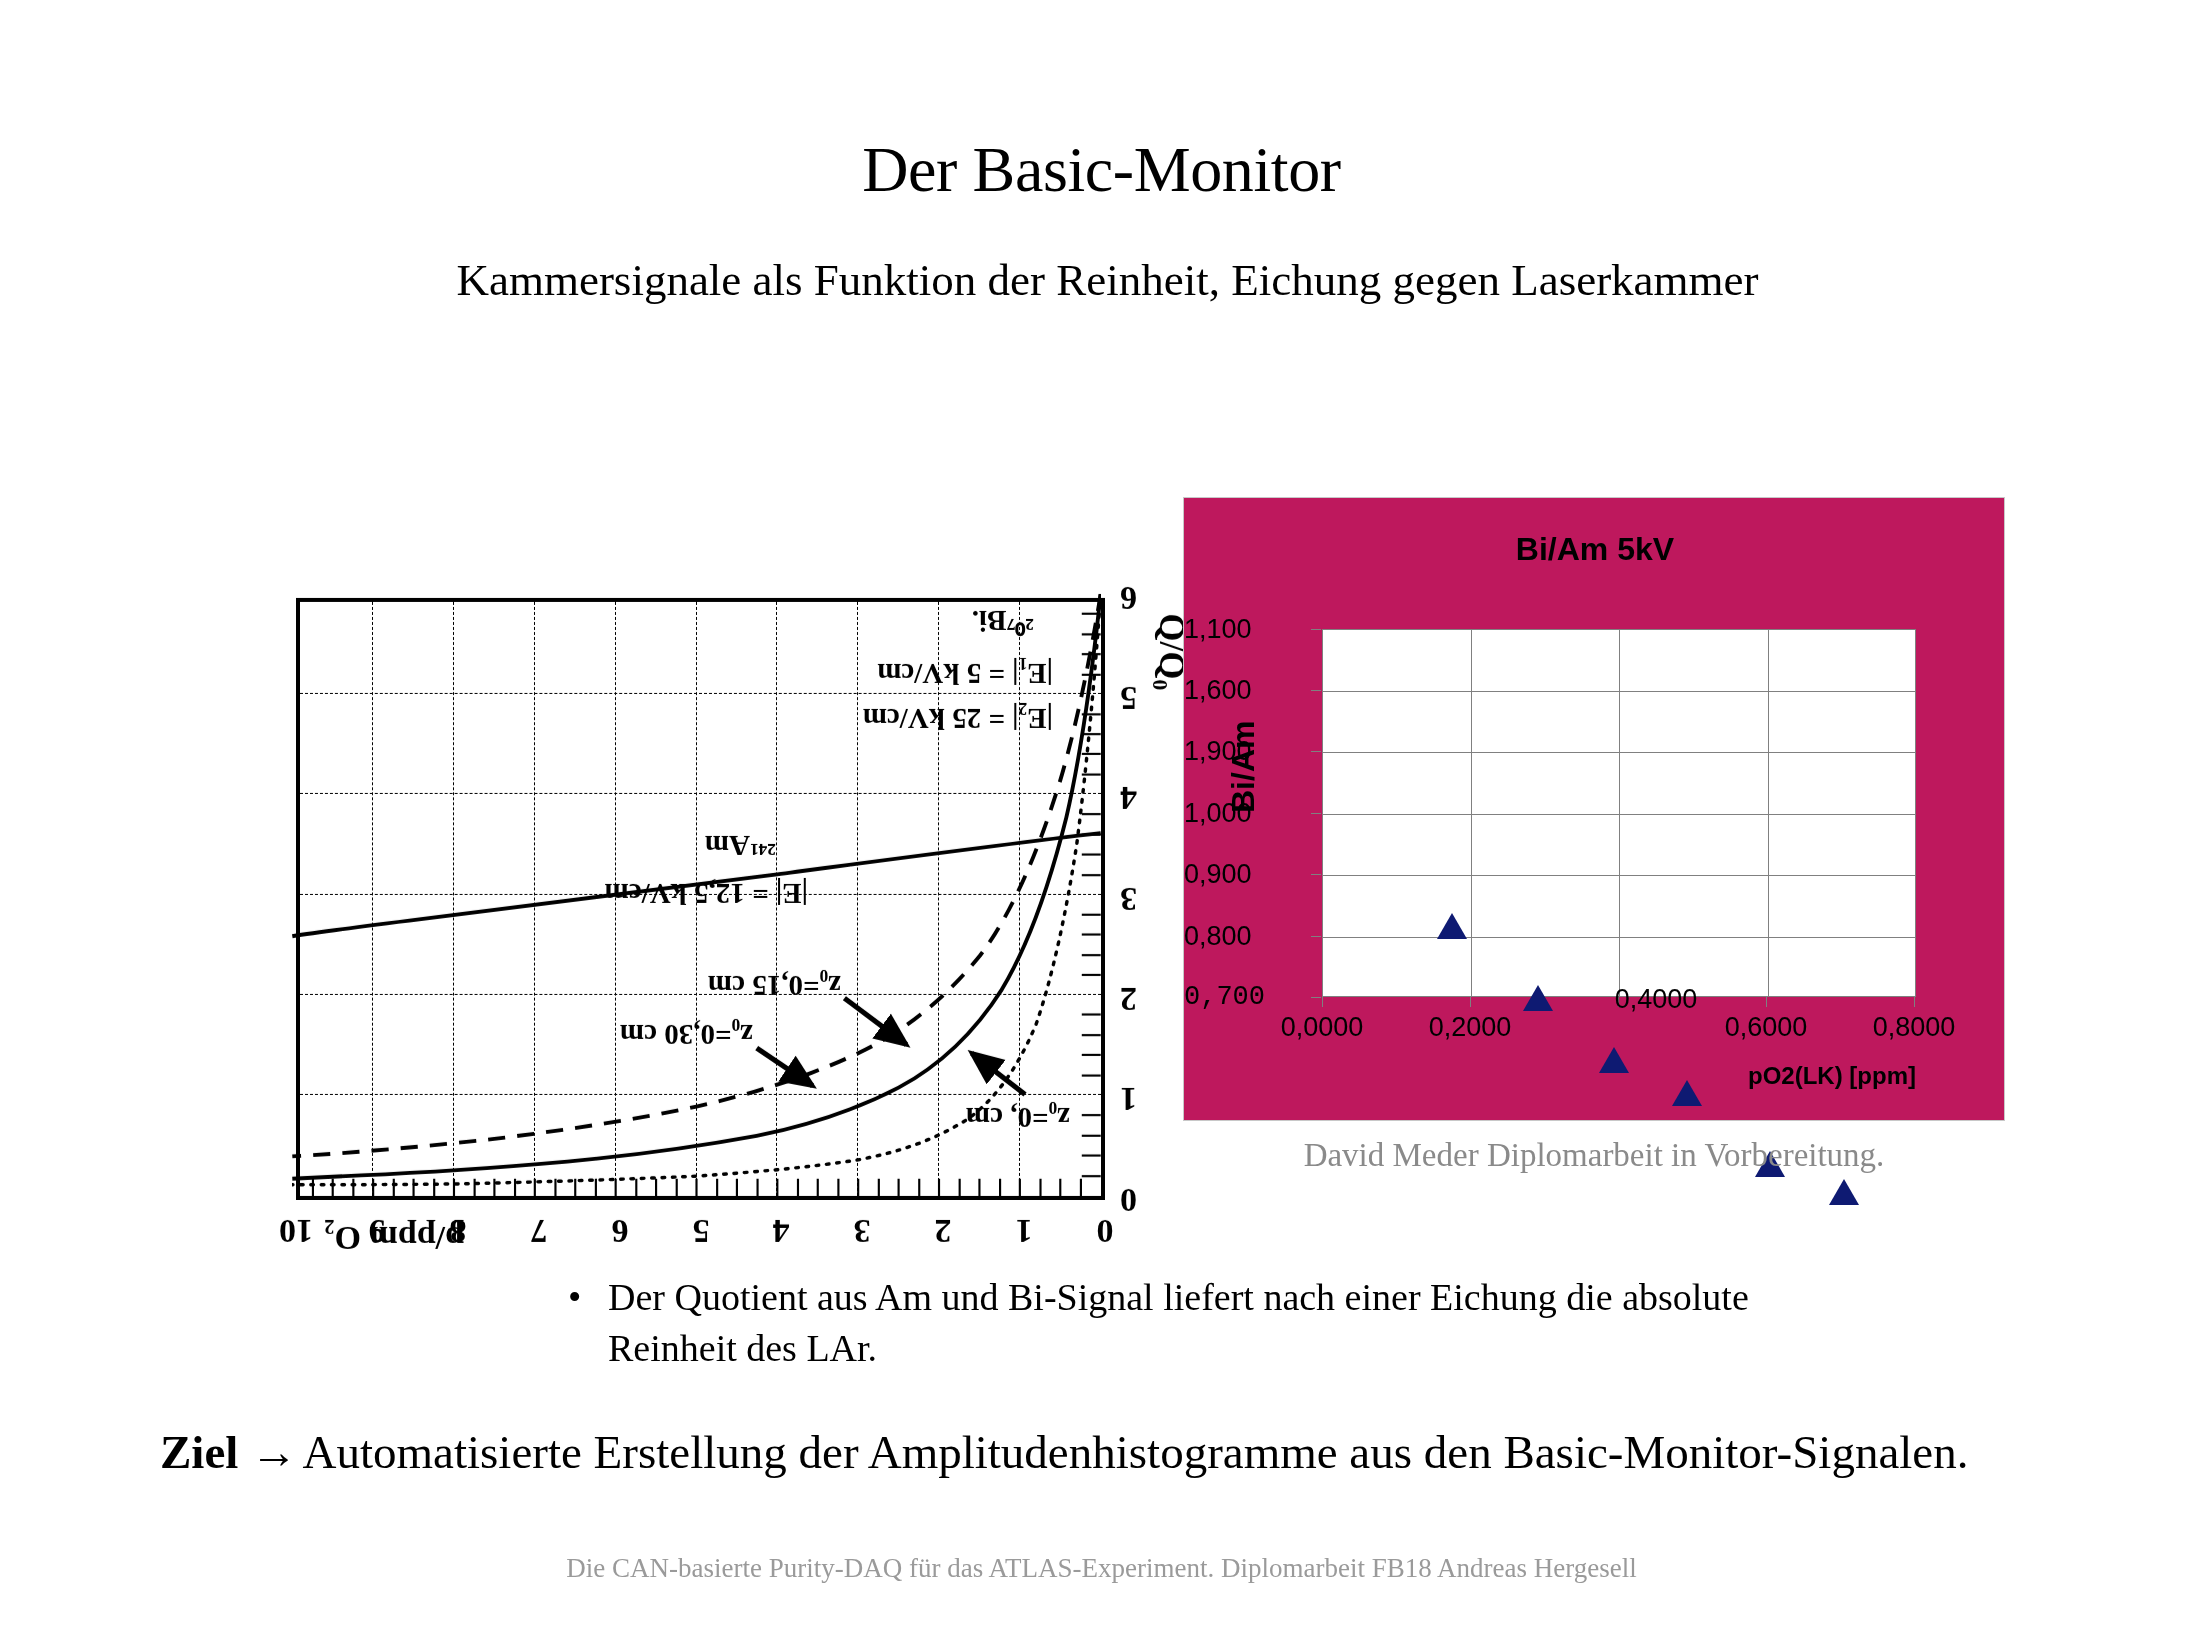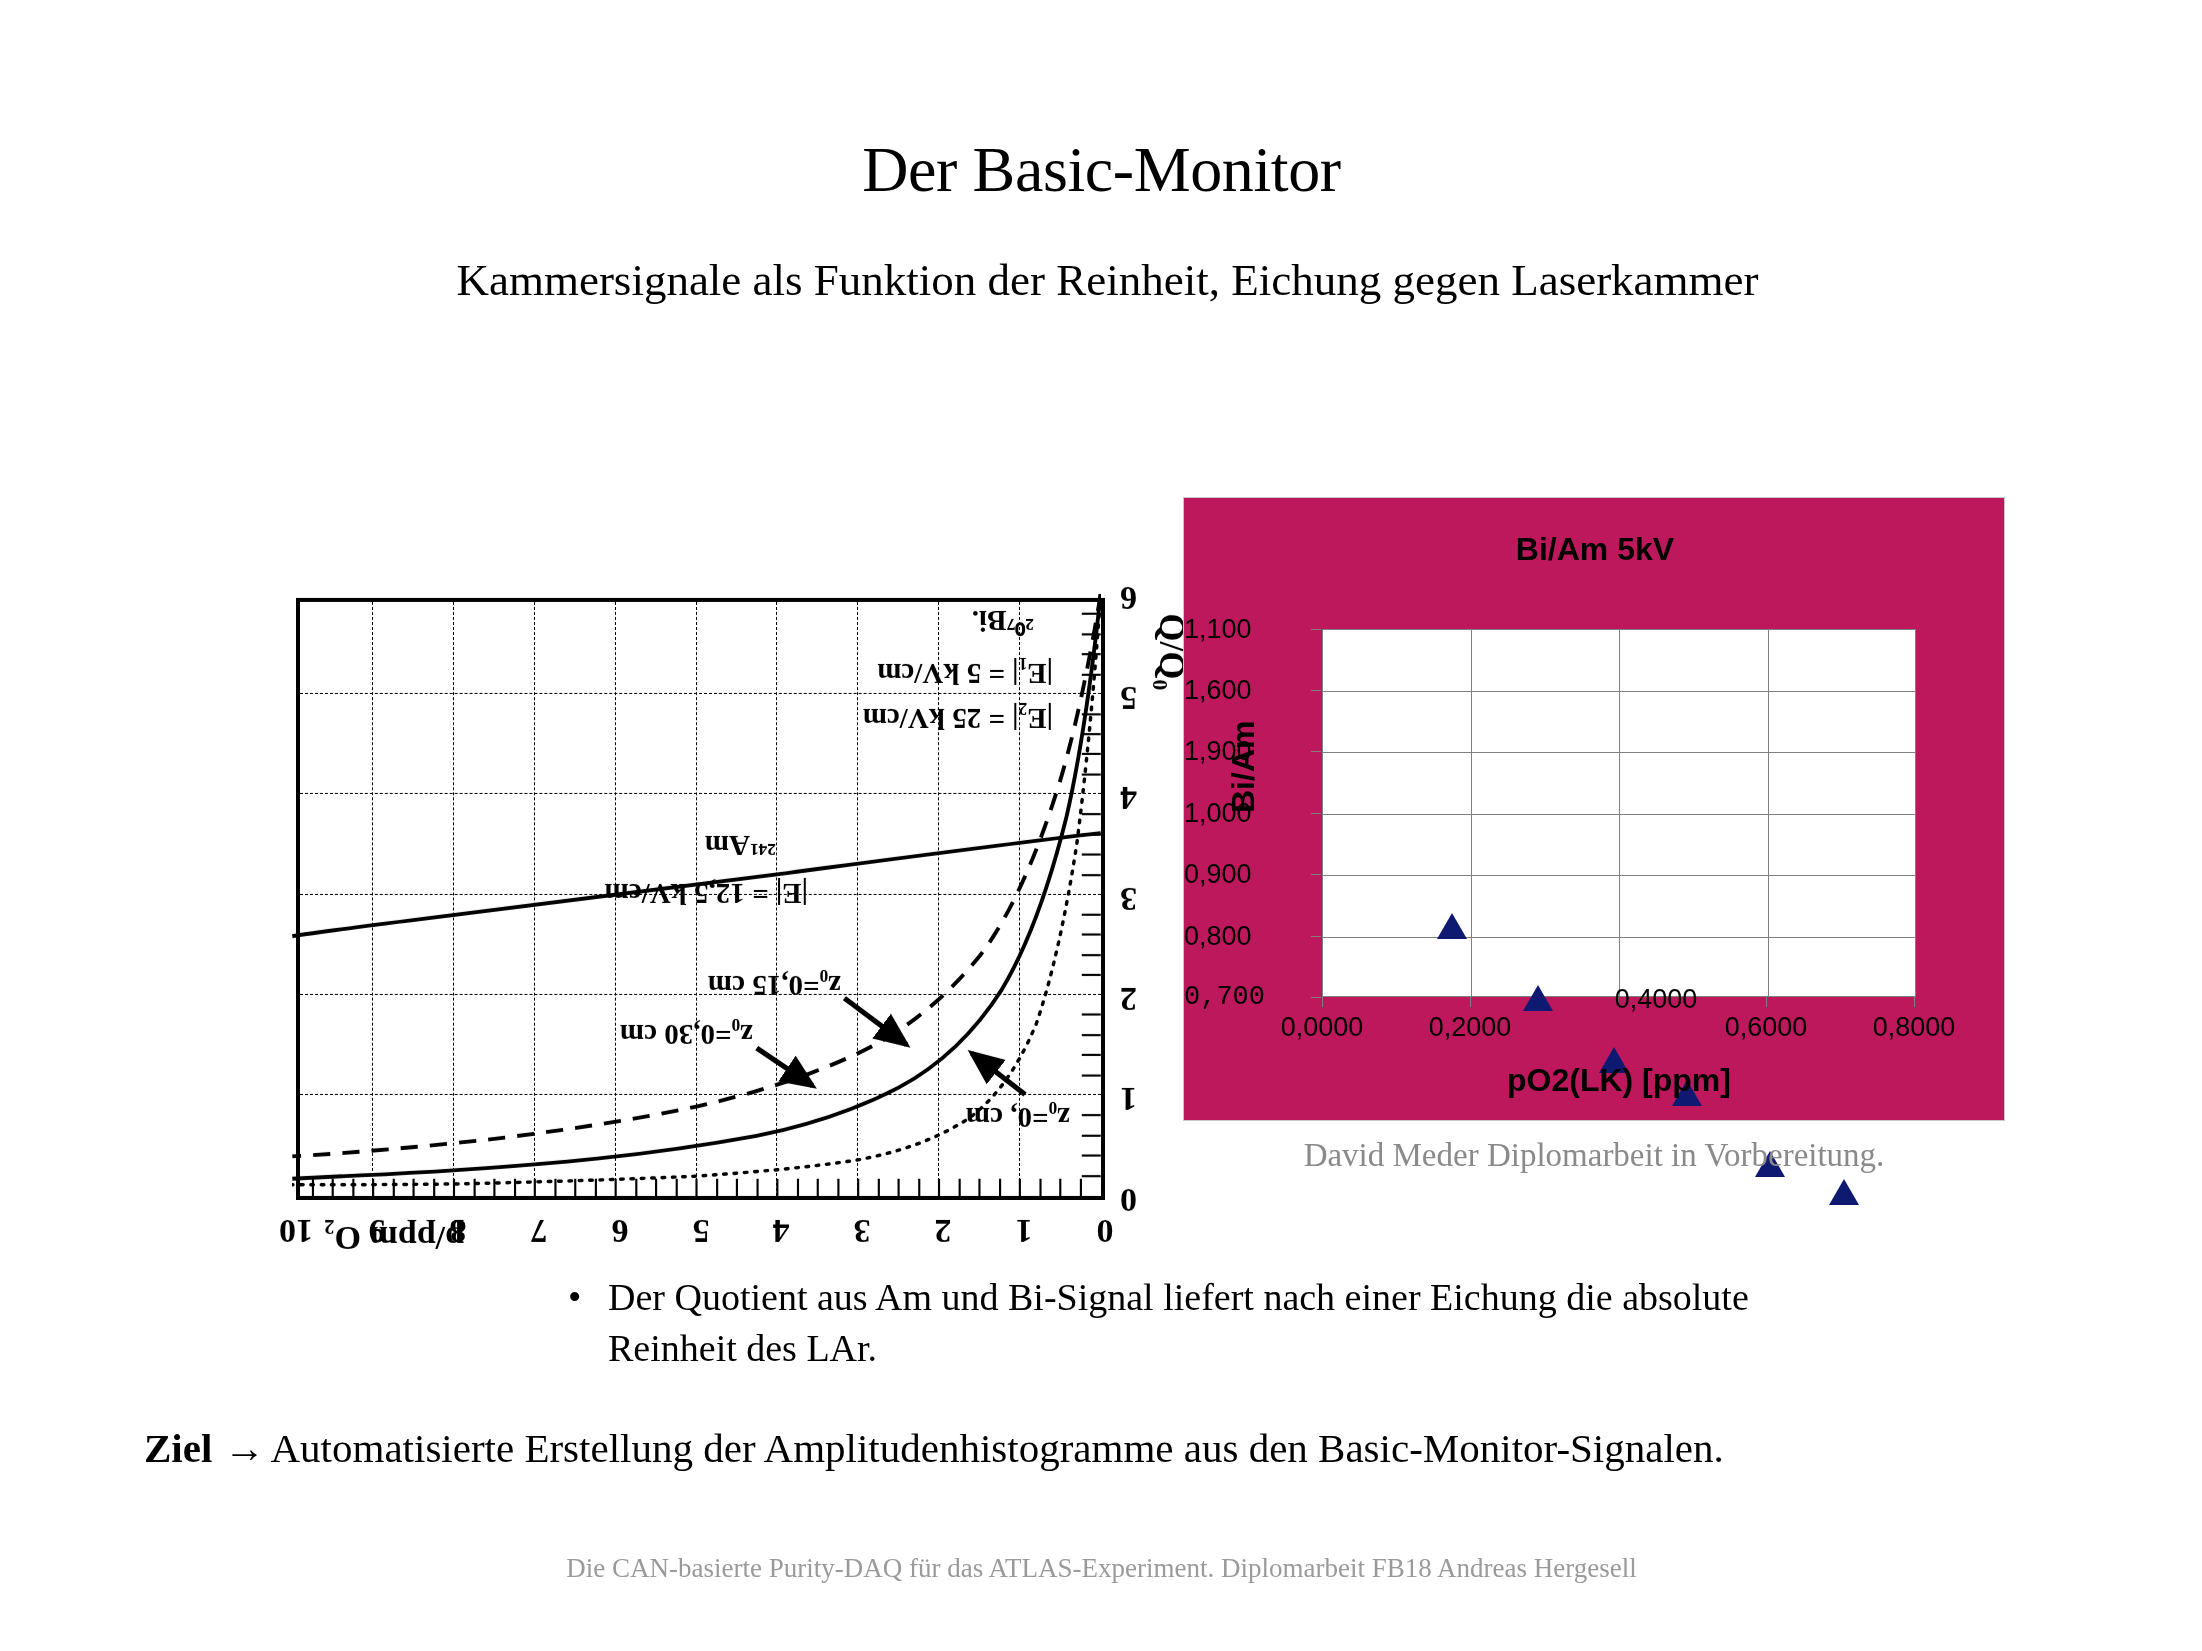--- a/index.html
+++ b/index.html
@@ -199,24 +199,24 @@
     color: #000;
     transform: rotate(-90deg);
     transform-origin: 0 0;
     white-space: nowrap;
   }
   #rf-xlabel {
     position: absolute;
     left: 138px;
     top: 564px;
     width: 594px;
-    text-align: center;
+    text-align: right;
     font-family: "Liberation Sans", sans-serif;
     font-weight: bold;
-    font-size: 32px;
+    font-size: 24px;
     color: #000;
   }
   .rf-marker {
     position: absolute;
     width: 0; height: 0;
     border-left: 15.5px solid transparent;
     border-right: 15.5px solid transparent;
   }
 
   #figure-caption {
@@ -245,25 +245,25 @@
     width: 40px;
     flex: 0 0 40px;
   }
   .bullet-text {
     font-family: "Liberation Serif", serif;
     font-size: 38px;
     line-height: 1.35;
   }
   #goal-line {
     position: absolute;
-    left: 144px;
+    left: 160px;
     top: 1424px;
     width: 1953px;
     font-family: "Liberation Serif", serif;
-    font-size: 41px;
+    font-size: 47px;
     line-height: 1.2;
     white-space: nowrap;
   }
   #goal-label { font-weight: bold; }
   #goal-arrow { font-weight: normal; padding: 0 5.2px 0 12px; }
 
   #slide-footer {
     position: absolute;
     left: 0;
     top: 1553px;

